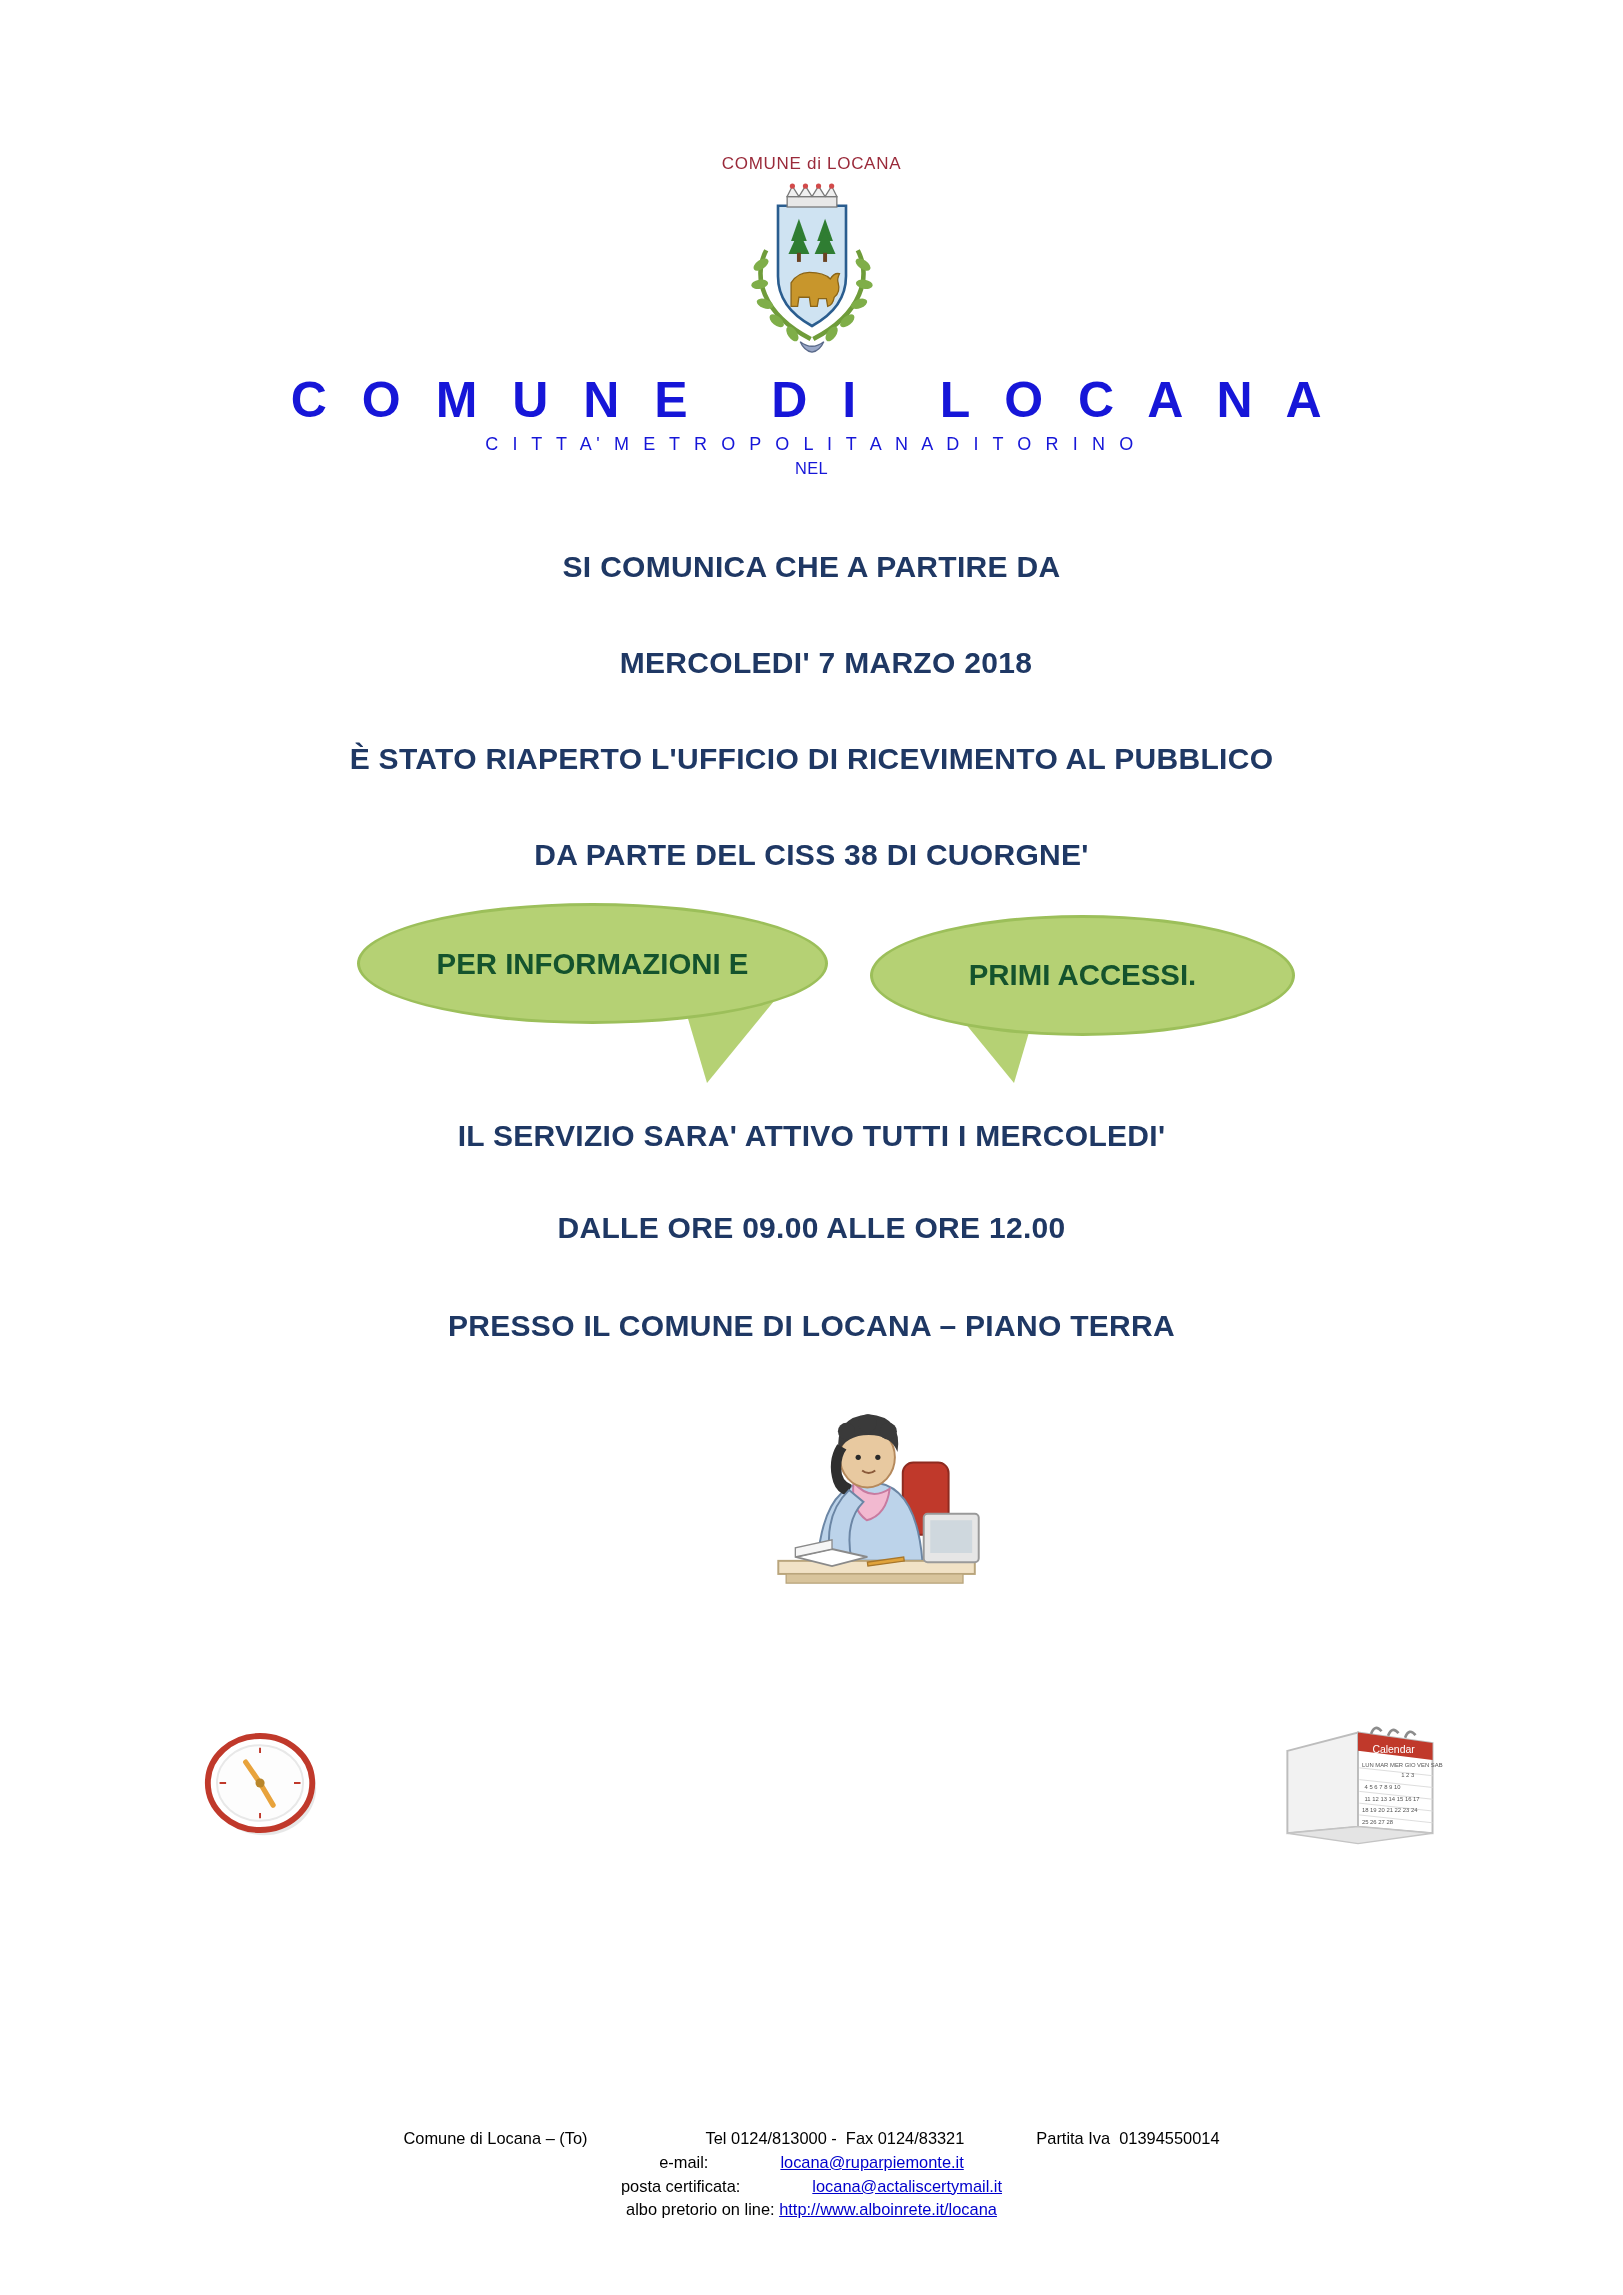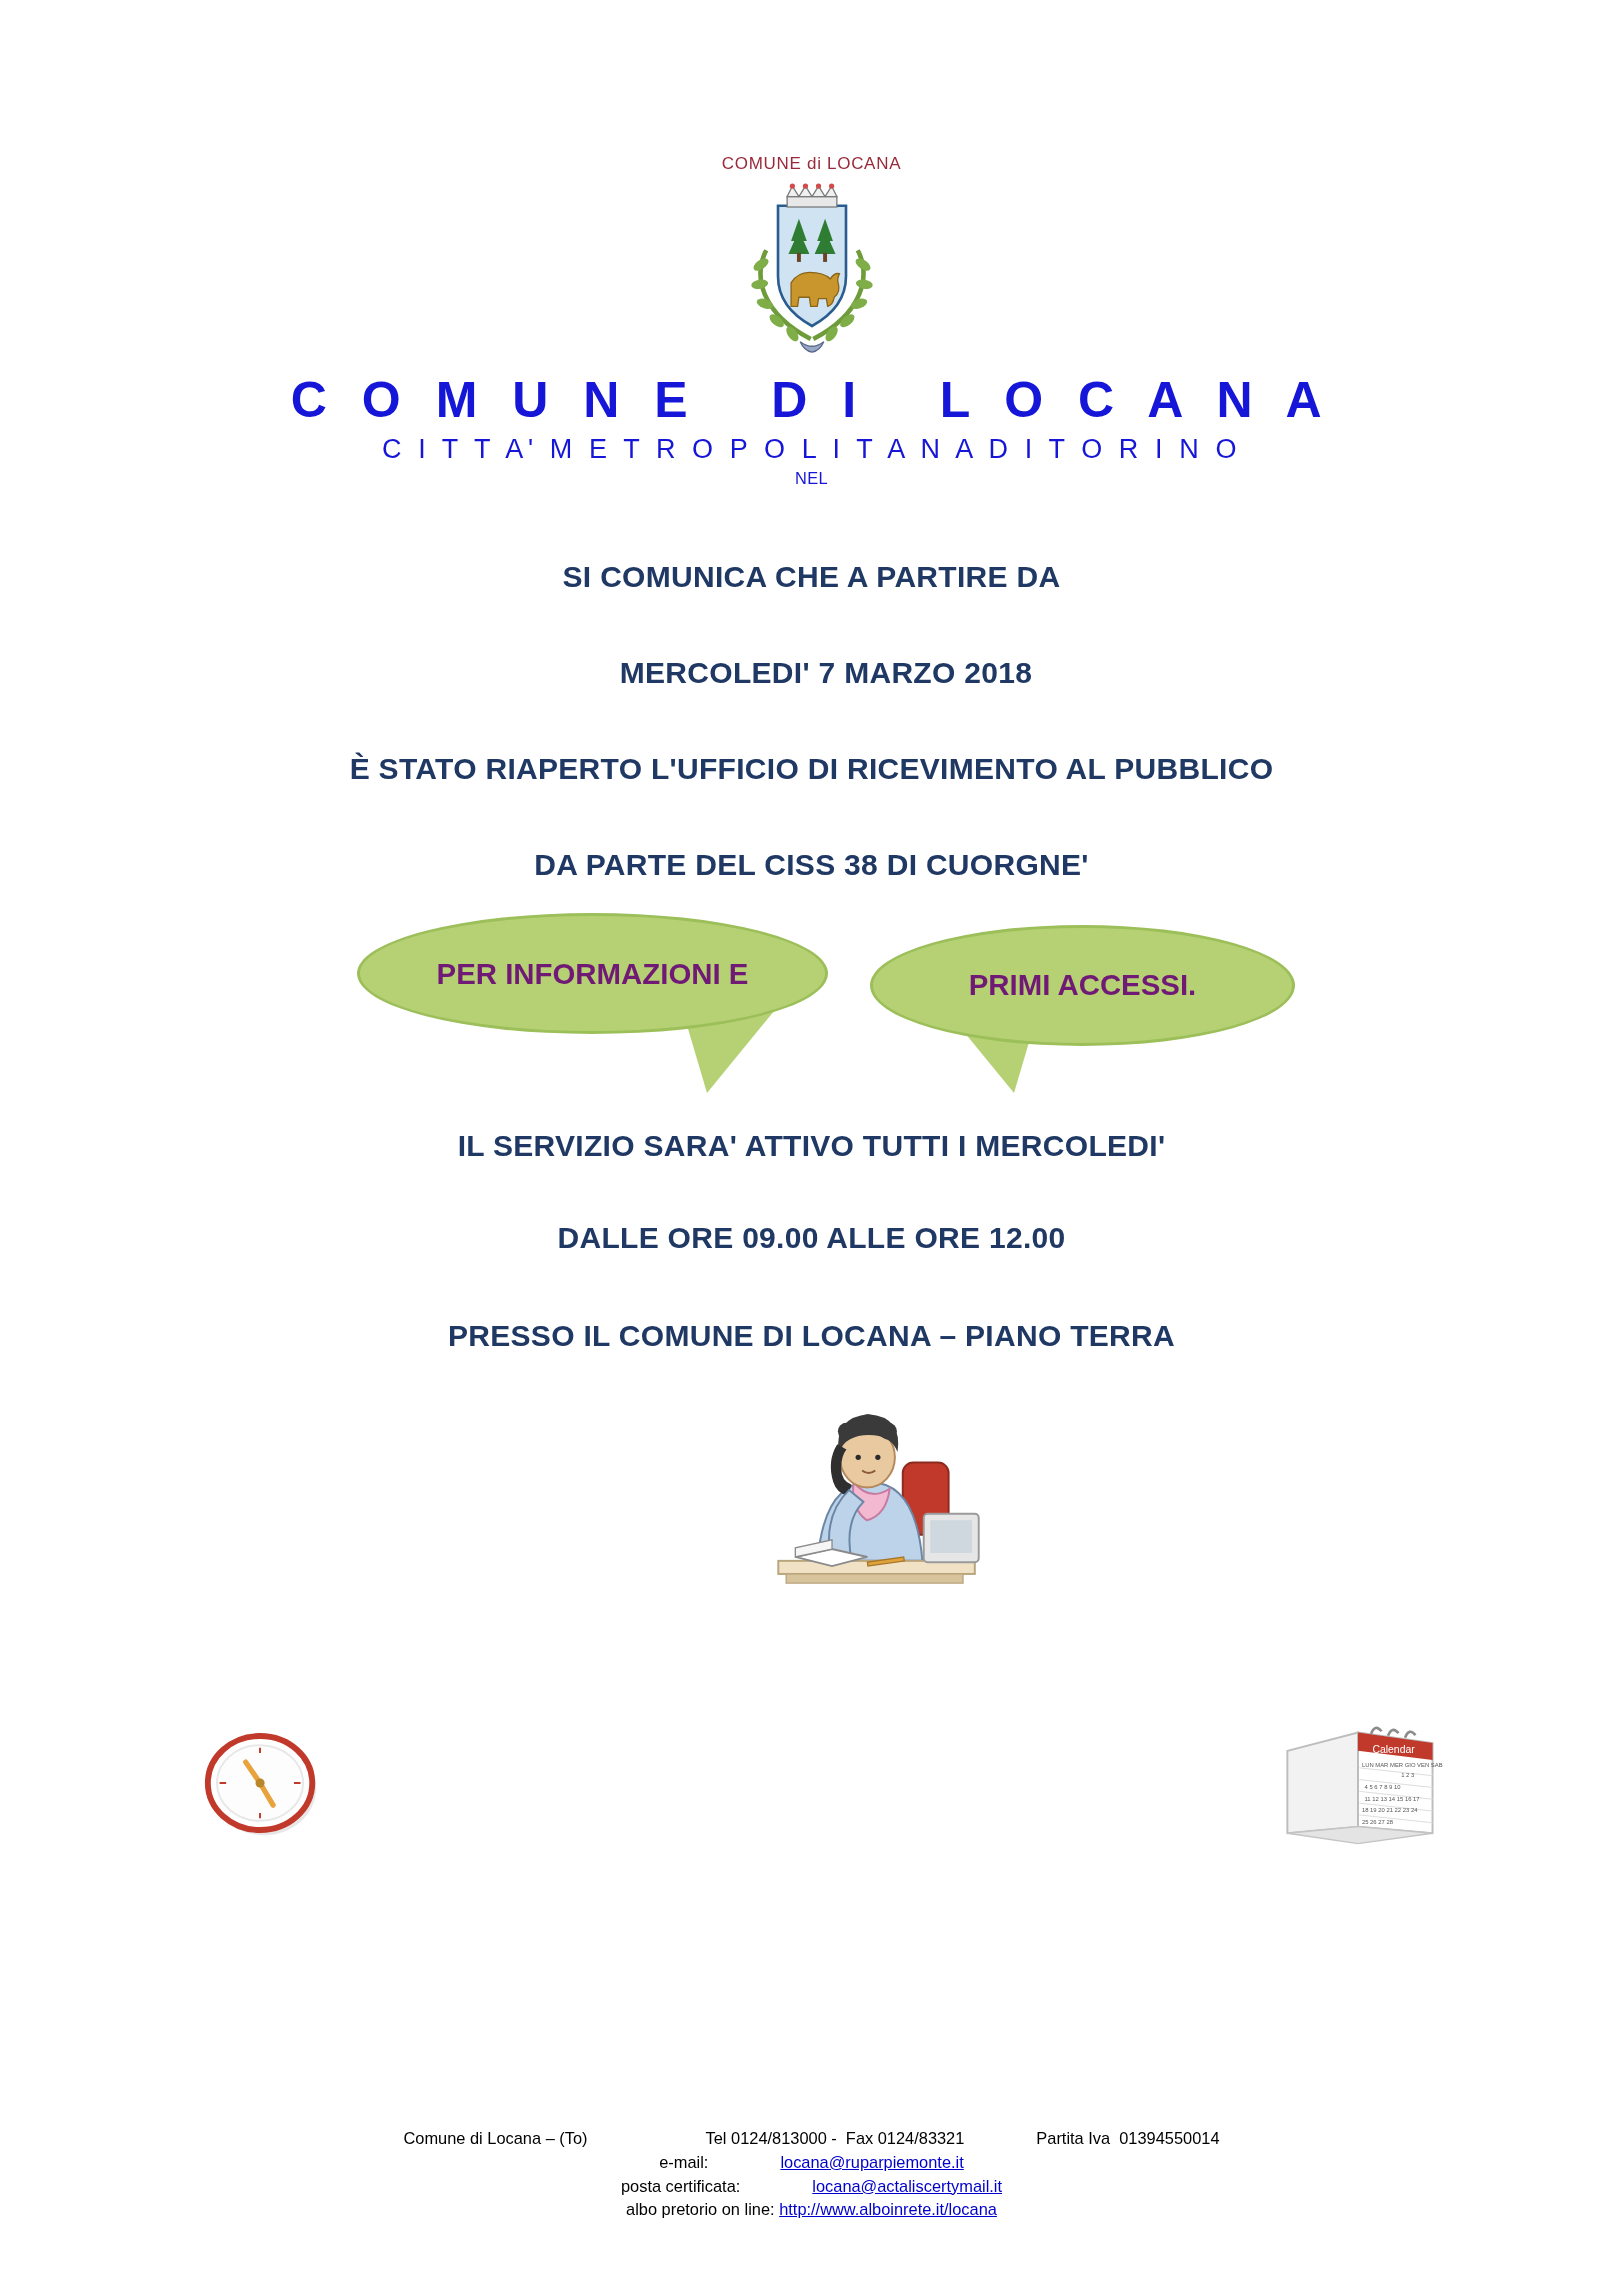--- a/index.html
+++ b/index.html
@@ -49,21 +49,21 @@
     font-size: 50px;
     font-weight: bold;
     letter-spacing: 10.5px;
     margin-top: 15.7px;
     font-family: "Liberation Sans", sans-serif;
     white-space: pre;
   }
   .title-sub {
     text-align: center;
     color: #1616d8;
-    font-size: 27px;
+    font-size: 18px;
     letter-spacing: 4.6px;
     margin-top: 5.2px;
     font-family: "Liberation Sans", sans-serif;
   }
   .title-nel {
     text-align: center;
     color: #1616d8;
     font-size: 16.4px;
     margin-top: 3.9px;
     letter-spacing: 0.3px;
@@ -103,21 +103,21 @@
   .bubble {
     position: absolute;
     border: 3.3px solid #9cbf5a;
     background: #b5d174;
     border-radius: 50%;
     display: flex;
     align-items: center;
     justify-content: center;
   }
   .bubble-text {
-    color: #701a75;
+    color: #14532d;
     font-weight: bold;
     font-size: 29.4px;
     white-space: nowrap;
   }
   #bubble-left {
     left: 357px;
     top: 6.5px;
     width: 465px;
     height: 115px;
   }

